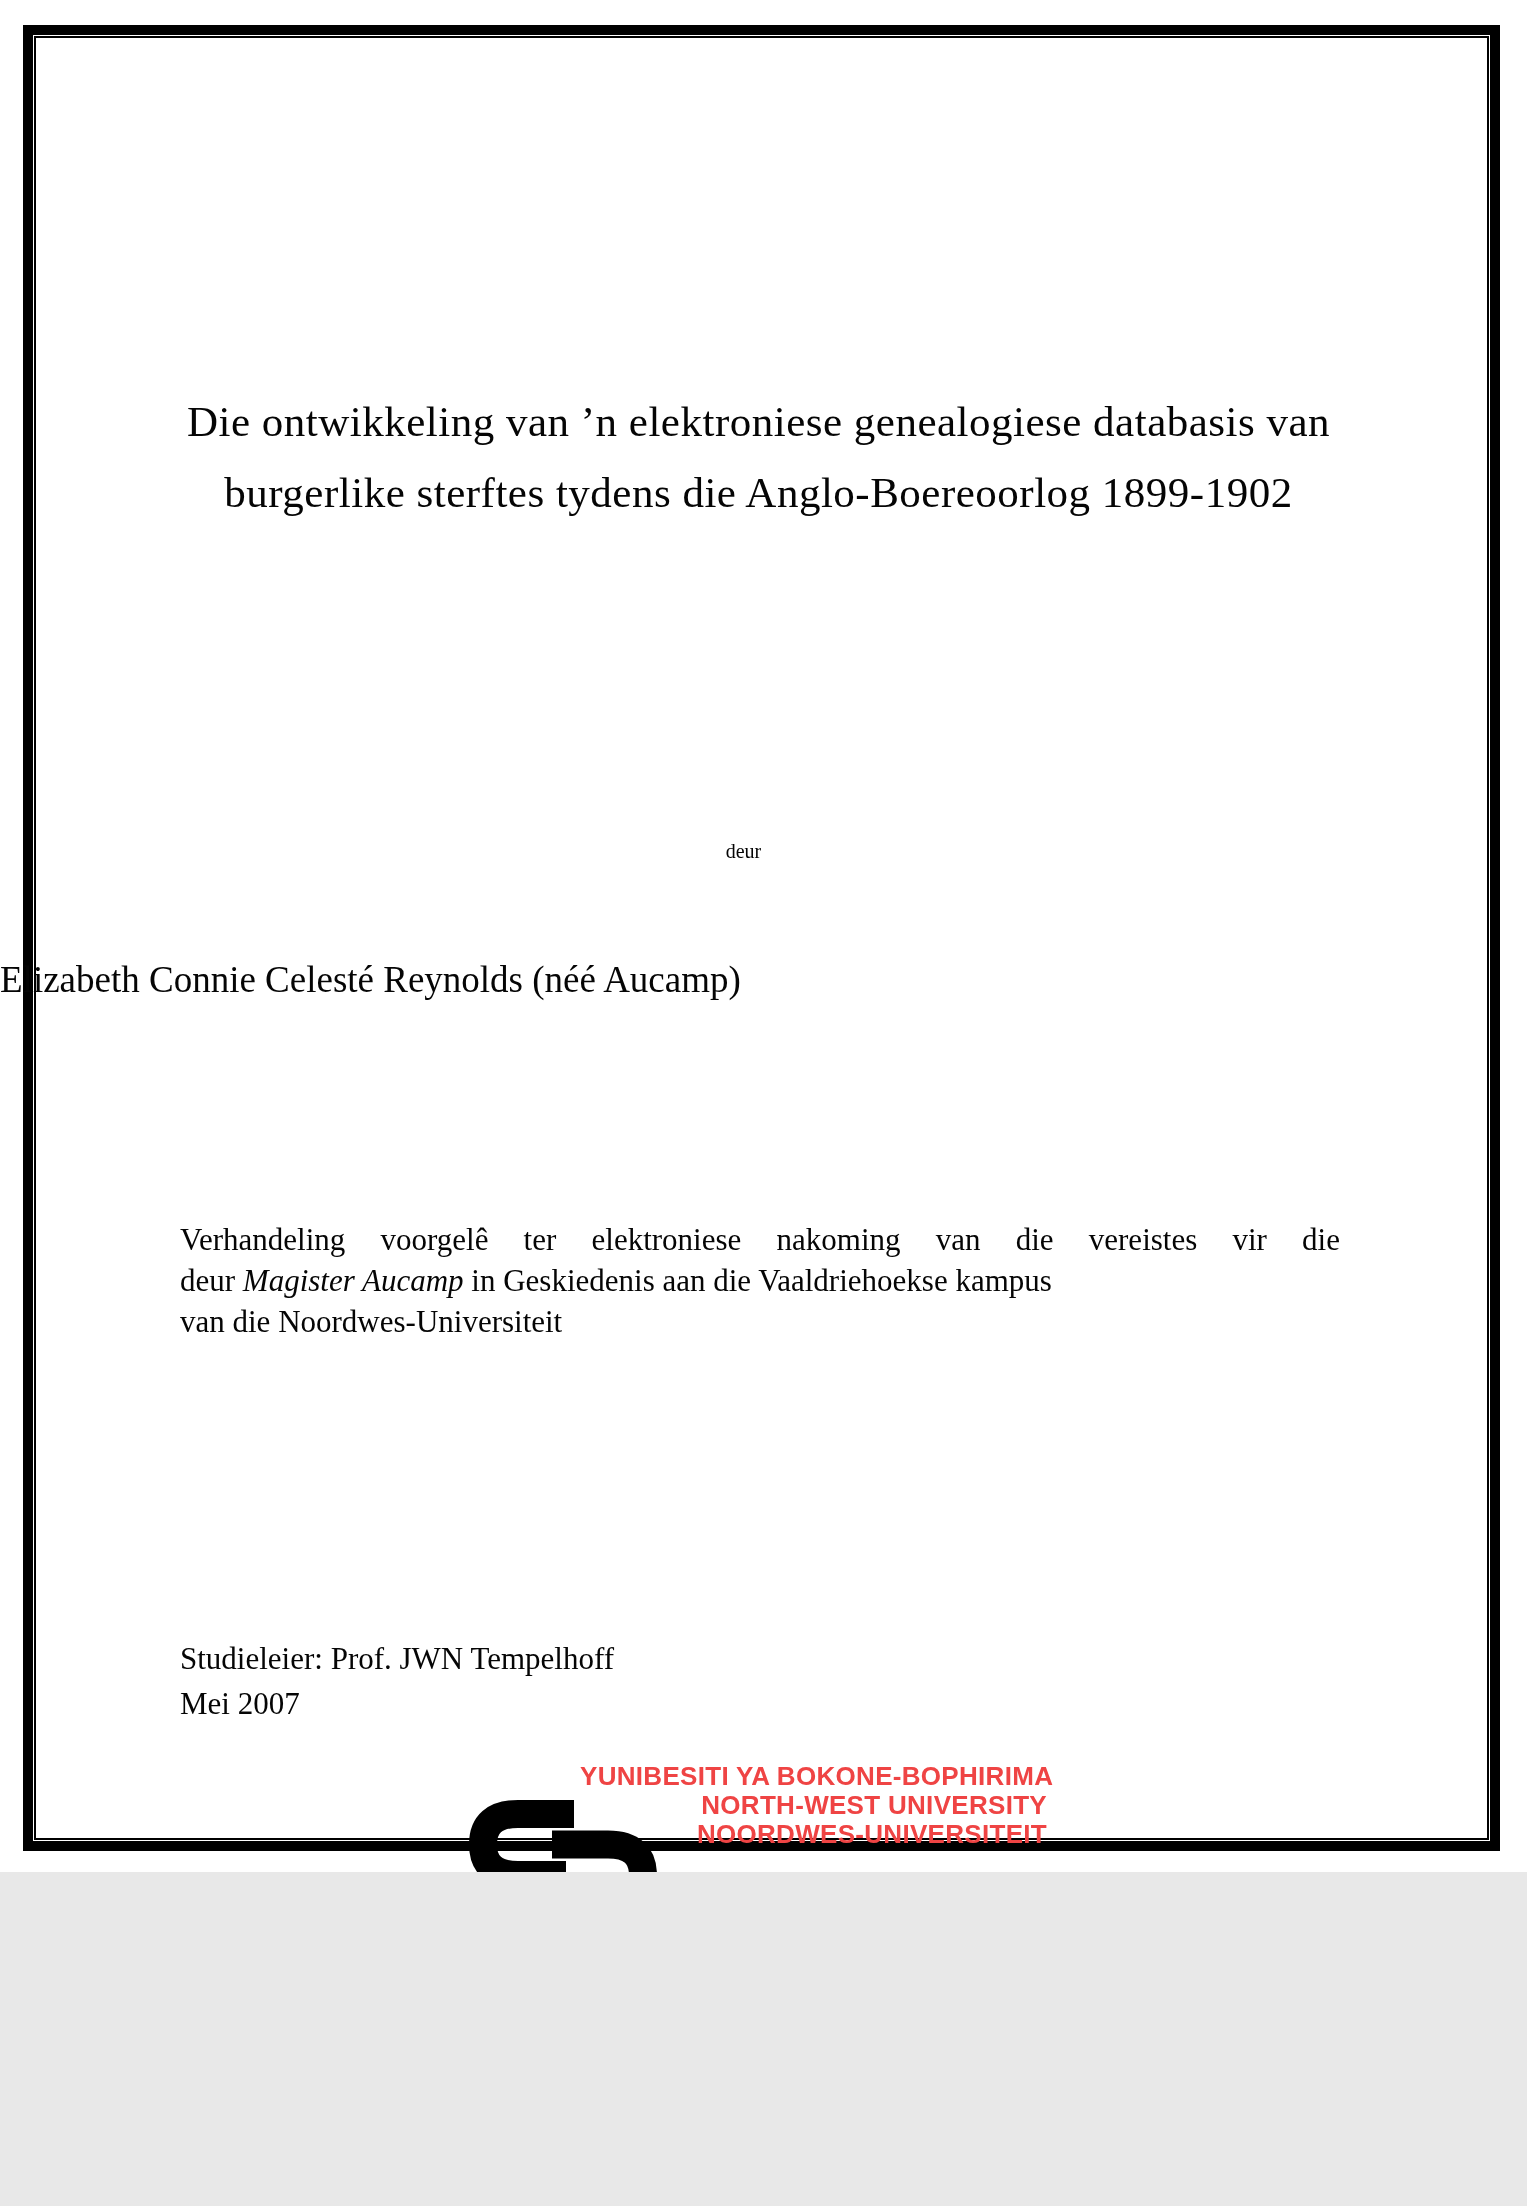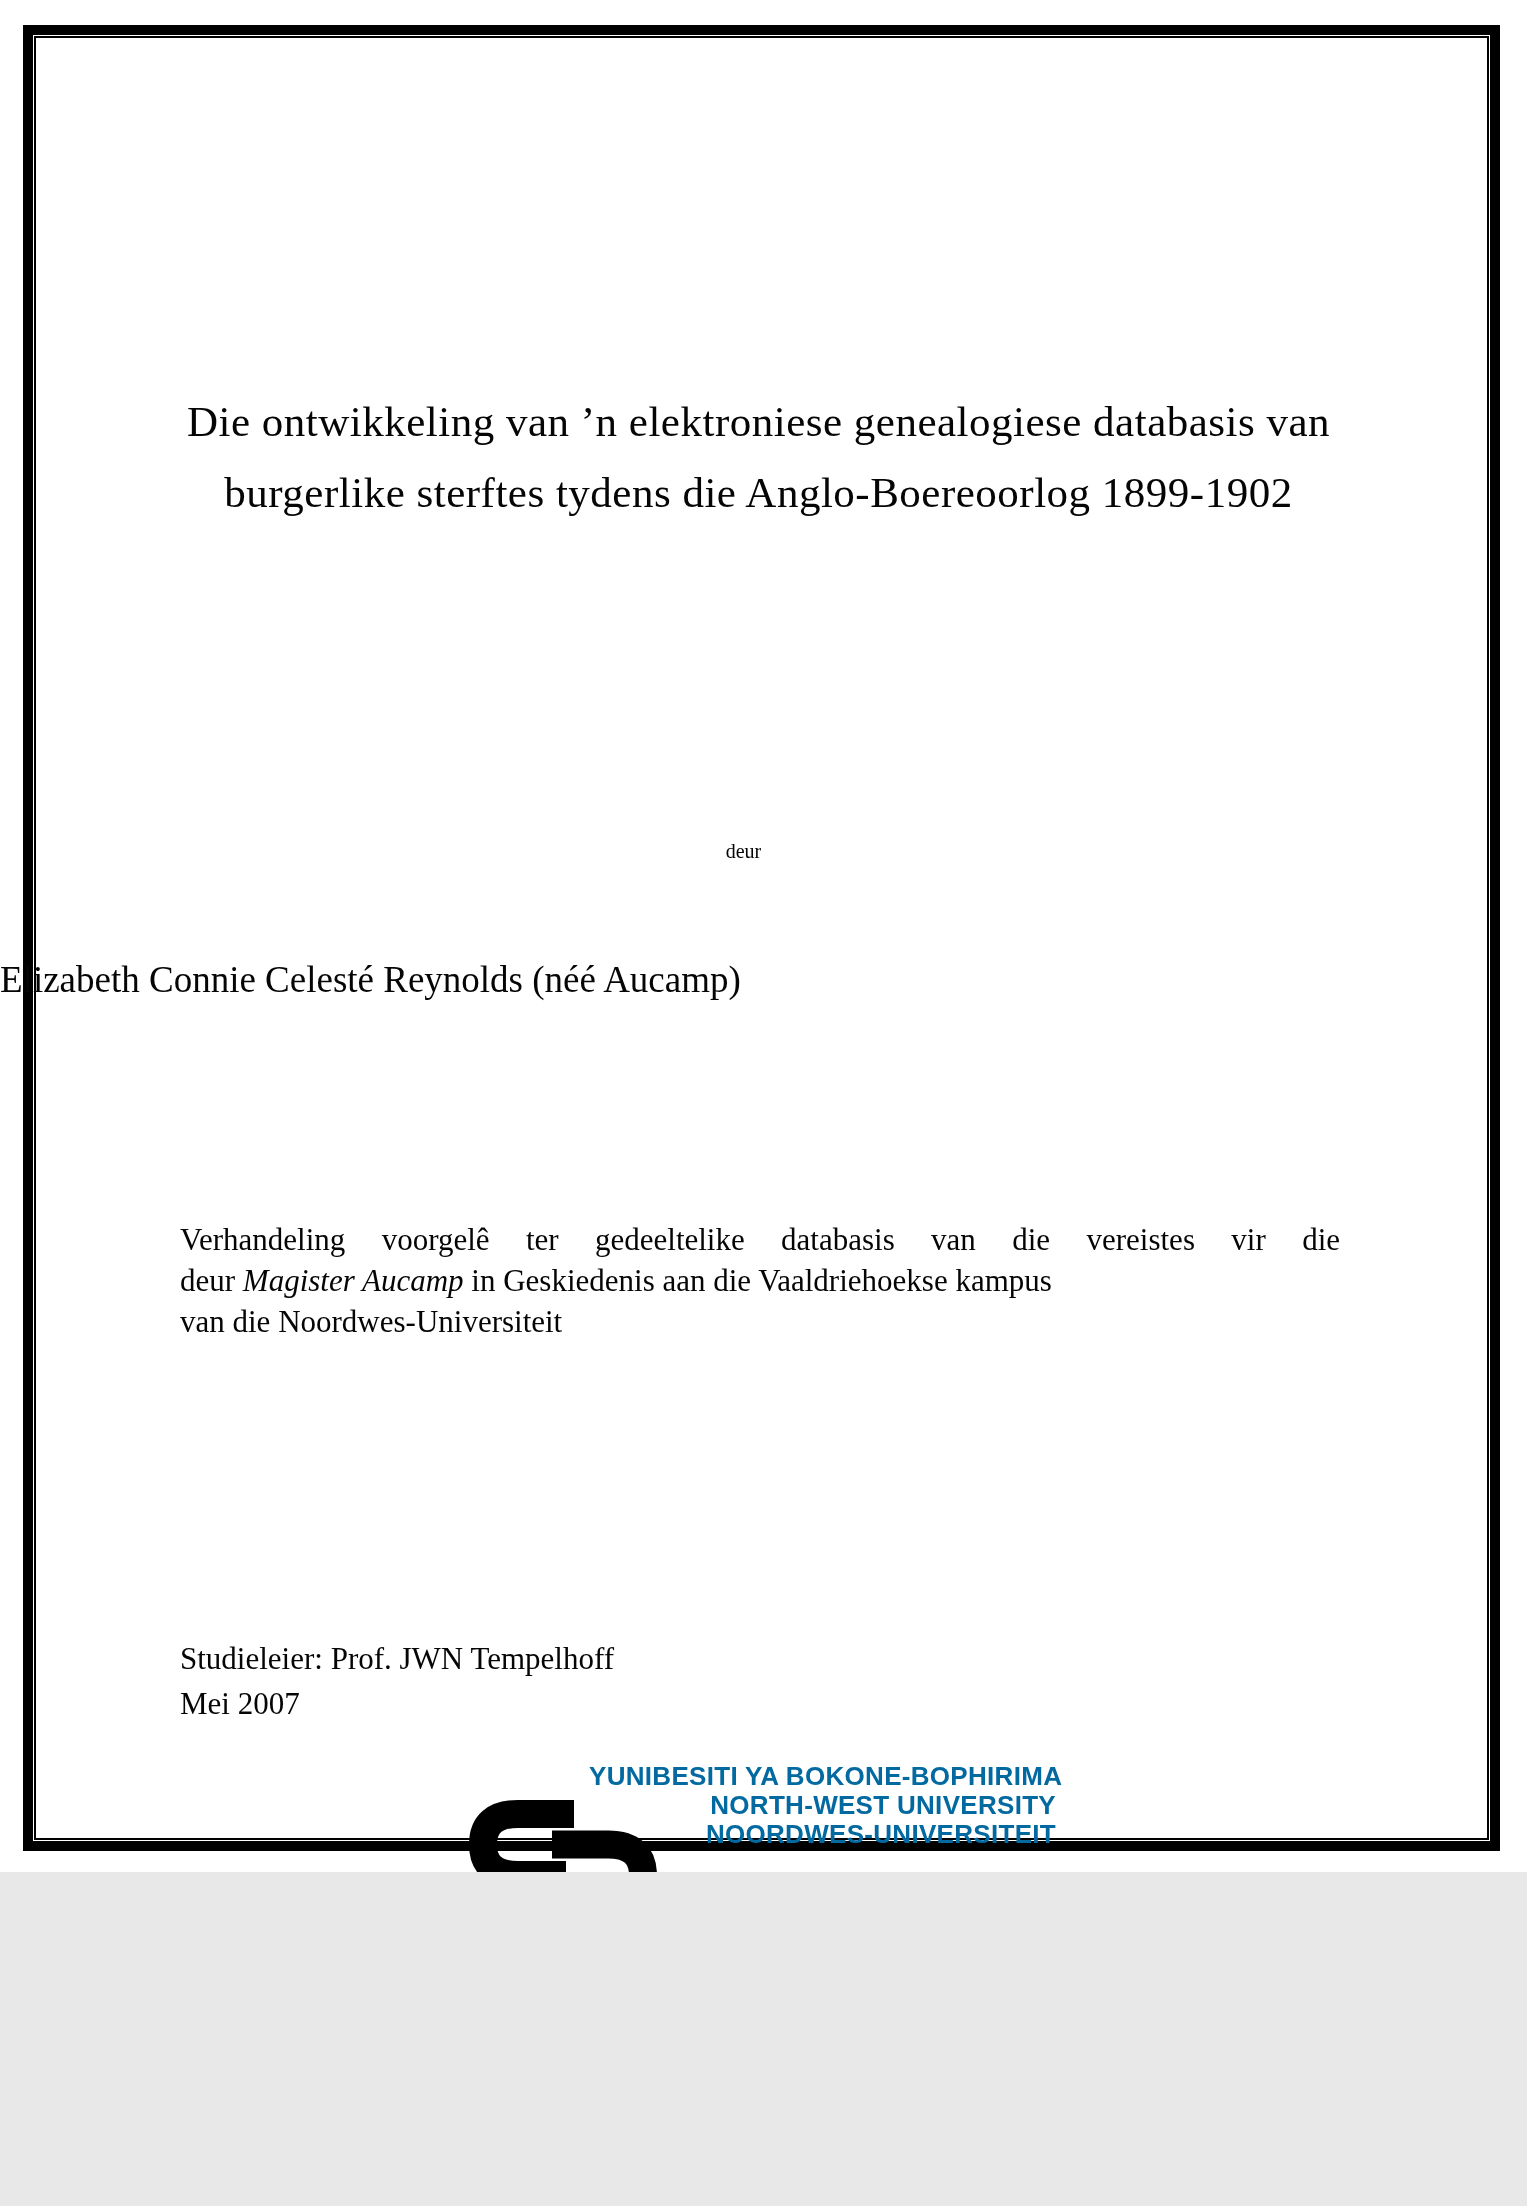--- a/index.html
+++ b/index.html
@@ -79,23 +79,22 @@
   .logo-text {
     position: absolute;
     left: 580px; top: 1762px;
     width: 467px;
     text-align: right;
     font-family: "Liberation Sans", sans-serif;
     font-weight: 700;
     font-size: 26px;
     line-height: 29px;
     letter-spacing: 0.3px;
-    color: #0369a1;
+    color: #ef4444;
     white-space: nowrap;
-    margin-left: 9px;
   }
 </style>
 </head>
 <body>
 
 <div class="page">
 
   <div class="frame-outer">
     <div class="frame-inner"></div>
   </div>
@@ -103,21 +102,21 @@
   <div class="title-block">
     <div class="title-line">Die ontwikkeling van ’n elektroniese genealogiese databasis van</div>
     <div class="title-line">burgerlike sterftes tydens die Anglo-Boereoorlog 1899-1902</div>
   </div>
 
   <div class="byline">deur</div>
 
   <div class="author-line">Elizabeth Connie Celesté Reynolds (néé Aucamp)</div>
 
   <div class="declaration">
-    <div class="decl-justified">Verhandeling voorgelê ter gedeeltelike databasis van die vereistes vir die</div>
+    <div class="decl-justified">Verhandeling voorgelê ter elektroniese nakoming van die vereistes vir die</div>
     <div><span>deur </span><i>Magister Aucamp</i><span> in Geskiedenis aan die Vaaldriehoekse kampus</span></div>
     <div>van die Noordwes-Universiteit</div>
   </div>
 
   <div class="supervisor-block">
     <div>Studieleier: Prof. JWN Tempelhoff</div>
     <div>Mei 2007</div>
   </div>
 
   <svg class="logo-mark" viewBox="0 0 190 128" xmlns="http://www.w3.org/2000/svg" aria-hidden="true">

